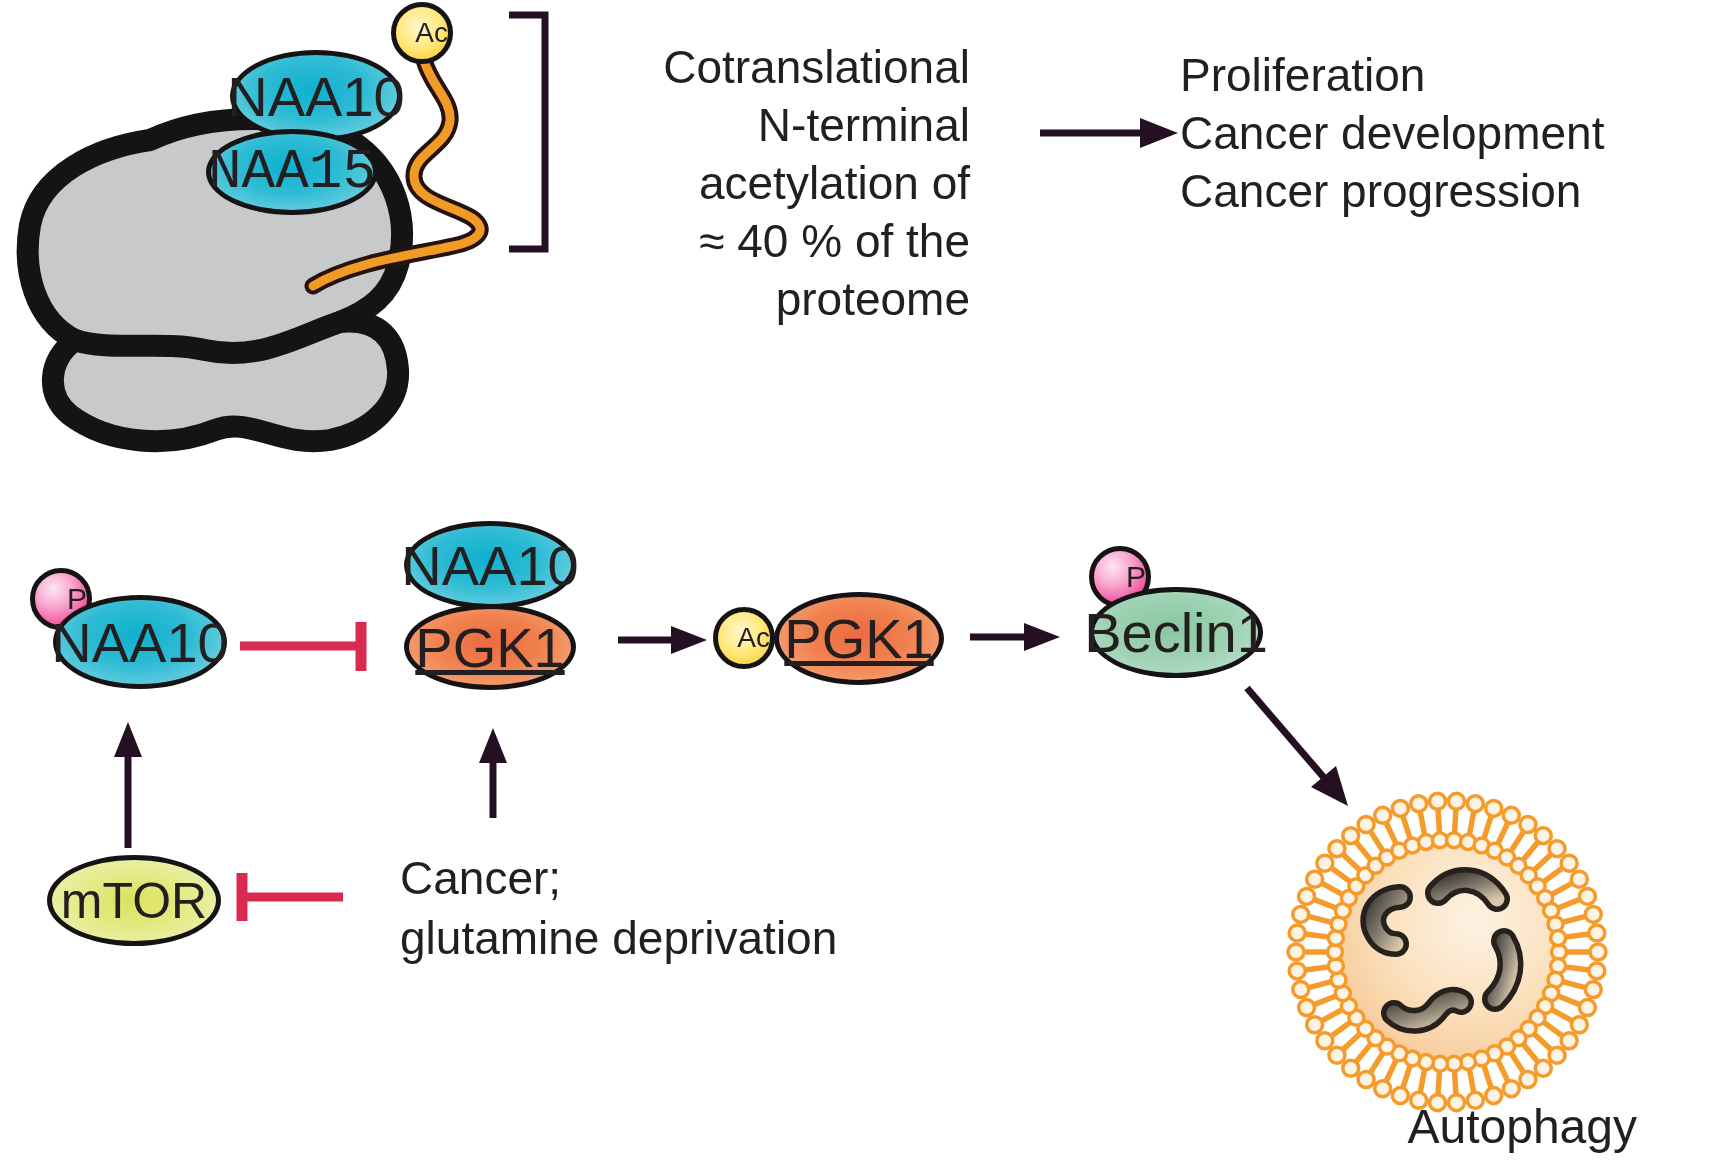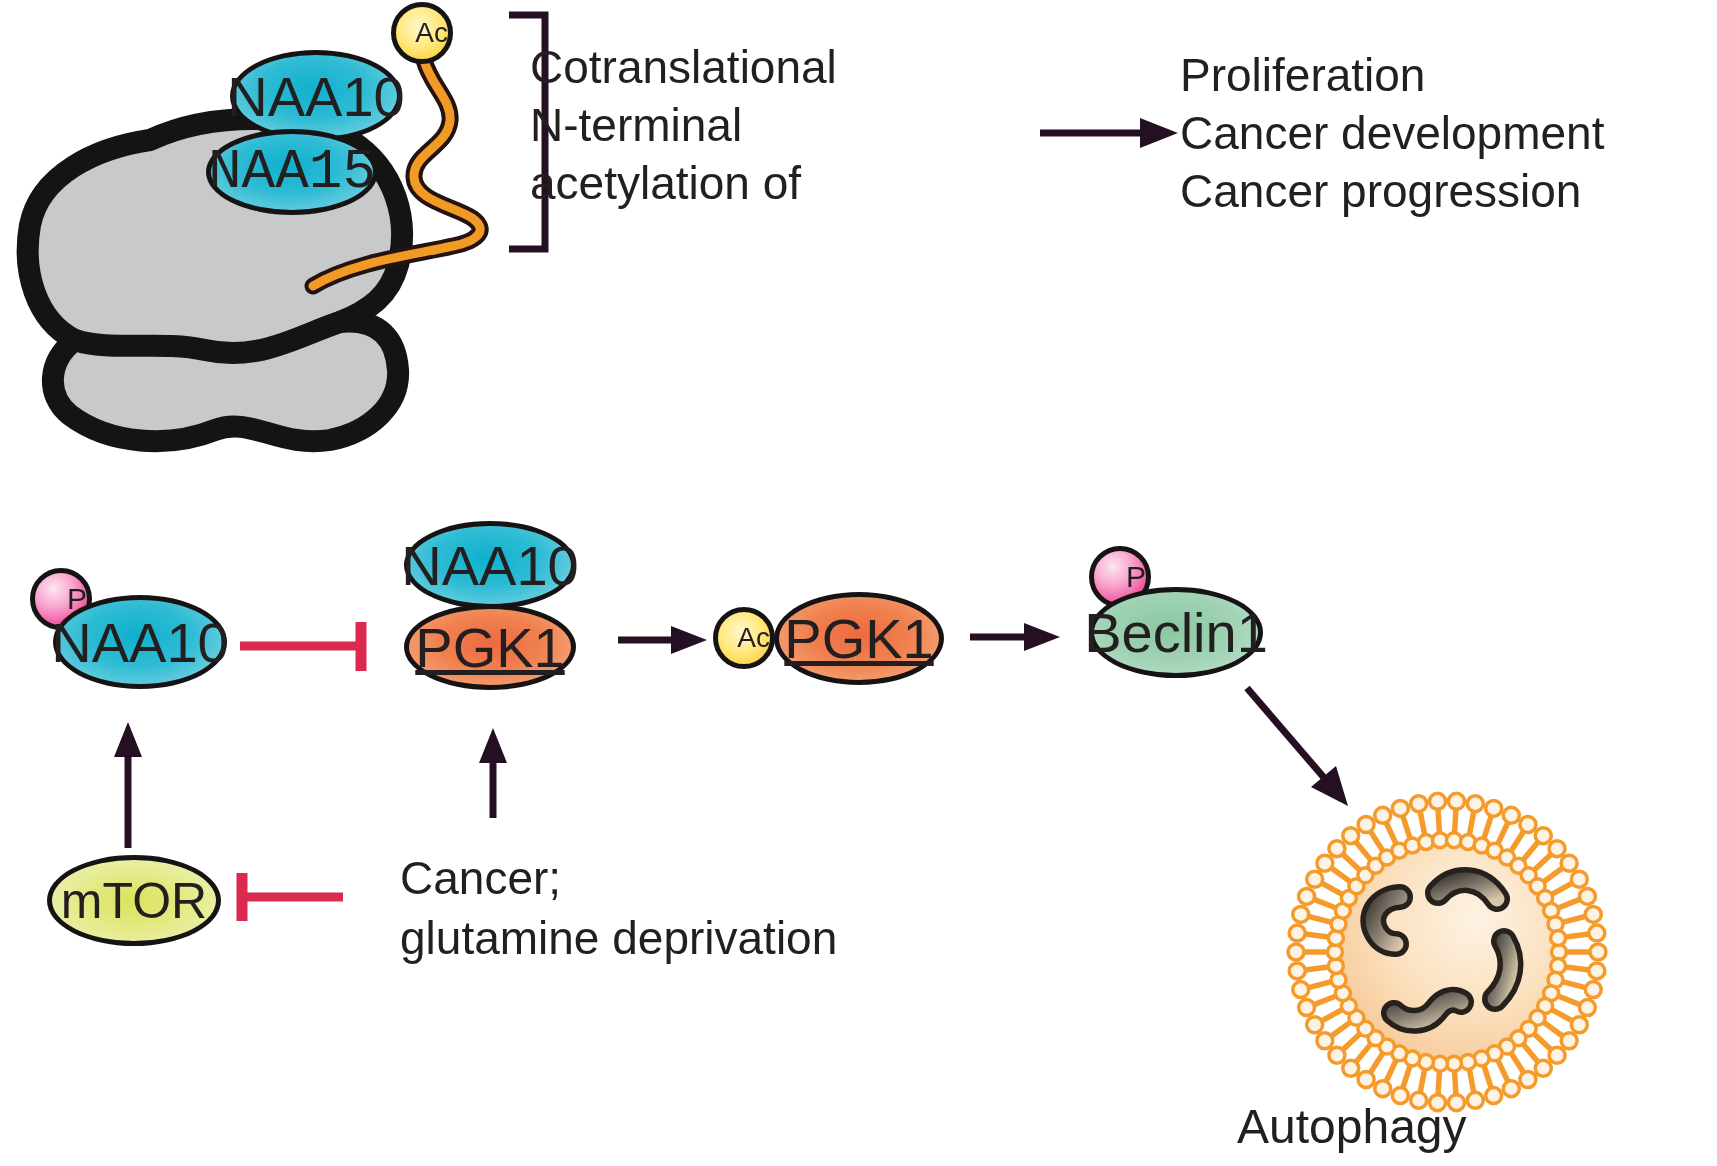--- a/index.html
+++ b/index.html
@@ -18,21 +18,21 @@
   .green-node{background:radial-gradient(ellipse at 46% 44%, #8ac7a2 0%, #9fd2b3 50%, #c3e3cf 100%);text-align:center;}
   .yg-node{background:radial-gradient(ellipse at 50% 52%, #dbe25d 0%, #e4ea85 45%, #f0f3c6 100%);}
   .badge{
     position:absolute;box-sizing:border-box;border:5px solid #161314;border-radius:50%;
     width:62px;height:62px;display:flex;align-items:center;justify-content:flex-end;
     font-size:30px;color:#231f20;
   }
   .pink{background:radial-gradient(circle at 36% 30%, #fde6f1 0%, #f9a6ce 38%, #ee3d94 85%, #e62c88 100%);}
   .yellow{background:radial-gradient(circle at 44% 38%, #fff8cf 0%, #ffe97e 48%, #f7c622 100%);}
   .tb{position:absolute;font-size:46px;line-height:58px;color:#231f20;}
-  .tb.center{text-align:left;}
+  .tb.center{text-align:right;}
 </style>
 </head>
 <body>
 
 <div class="scene">
 
   <svg width="1717" height="1166" viewBox="0 0 1717 1166">
     <defs>
       <radialGradient id="agGrad" cx="63%" cy="35%" r="85%">
         <stop offset="0%" stop-color="#fdf2e3"></stop>
@@ -315,20 +315,21 @@
     <span>Beclin1</span>
   </div>
 
   <div class="node yg-node" style="left:47px;top:855px;width:174px;height:91px;font-size:50px;">
     <span>mTOR</span>
   </div>
 
   <div class="tb center" style="left:530px;top:38px;width:440px;">
     <div>Cotranslational</div>
     <div>N-terminal acetylation of</div>
+    <div>≈ 40 % of the proteome</div>
   </div>
 
   <div class="tb" style="left:1180px;top:46px;">
     <div>Proliferation</div>
     <div>Cancer development</div>
     <div>Cancer progression</div>
   </div>
 
   <div class="tb" style="left:400px;top:848px;line-height:60px;">
     <div>Cancer;</div>

